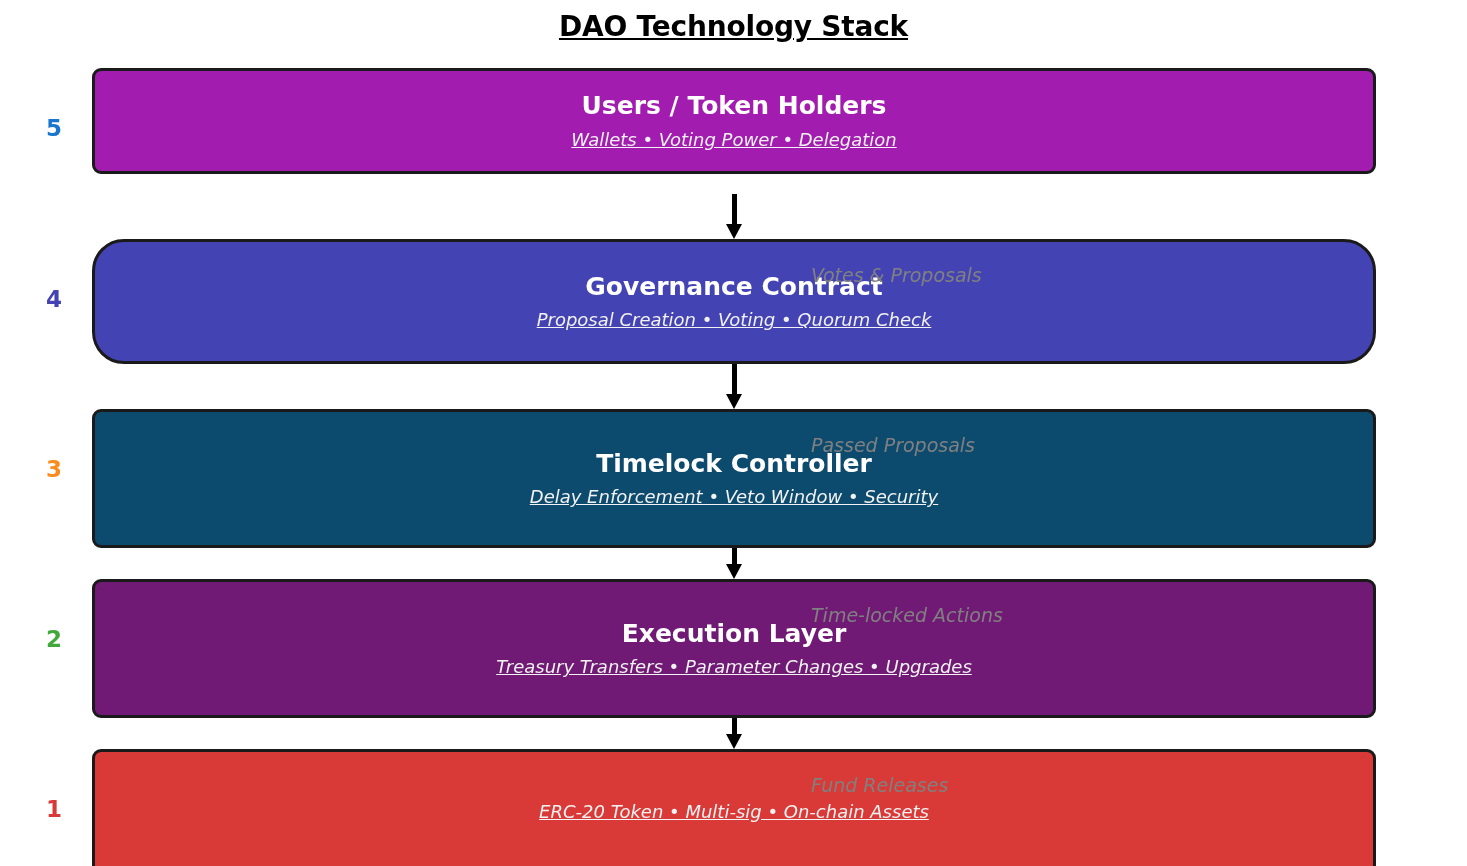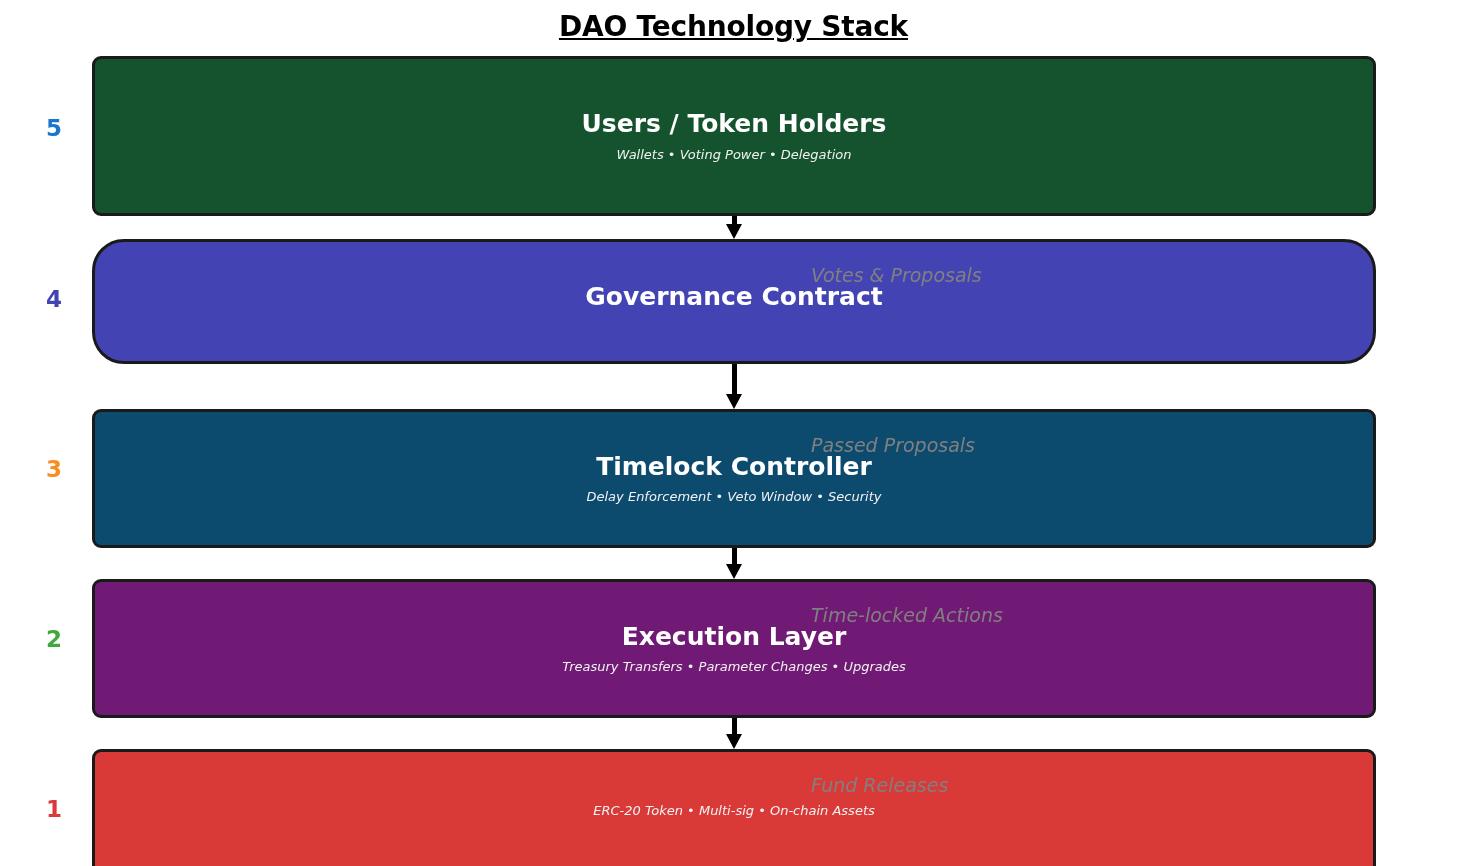--- a/index.html
+++ b/index.html
@@ -44,25 +44,26 @@
   }
   .layer-title {
     font-size: 25px;
     font-weight: bold;
     color: #ffffff;
     text-align: center;
     line-height: 1.1;
     margin-bottom: 10px;
   }
   .layer-sub {
-    font-size: 13px;
+    font-size: 18px;
     font-style: italic;
     color: #f2f2f2;
     text-align: right;
     line-height: 1.1;
+    text-decoration: underline;
   }
   .layer-number {
     position: absolute;
     left: 32px;
     width: 44px;
     text-align: center;
     font-size: 23px;
     font-weight: bold;
     z-index: 3;
   }
@@ -101,27 +102,28 @@
 </style>
 </head>
 <body>
 
 <div id="canvas">
 
   <div id="chart-title">DAO Technology Stack</div>
 
   <div id="layers-root">
       <div class="layer-number" style="top: 115px; color: rgb(26, 117, 206);">5</div>
-      <div class="layer-box" style="top: 56px; height: 160px; background: #14532d;">
+      <div class="layer-box" style="top: 68px; height: 106px; background: #a21caf;">
         <div class="layer-title">Users / Token Holders</div>
         <div class="layer-sub">Wallets  •  Voting Power  •  Delegation</div>
       </div>
       <div class="layer-number" style="top: 285.5px; color: rgb(67, 67, 180);">4</div>
       <div class="layer-box" style="top: 239px; height: 125px; background: rgb(67, 67, 180); border-radius: 32px;">
         <div class="layer-title">Governance Contract</div>
+        <div class="layer-sub">Proposal Creation  •  Voting  •  Quorum Check</div>
       </div>
       <div class="layer-number" style="top: 455.5px; color: rgb(251, 140, 30);">3</div>
       <div class="layer-box" style="top: 409px; height: 139px; background: #0c4a6e;">
         <div class="layer-title">Timelock Controller</div>
         <div class="layer-sub">Delay Enforcement  •  Veto Window  •  Security</div>
       </div>
       <div class="layer-number" style="top: 625.5px; color: rgb(65, 169, 60);">2</div>
       <div class="layer-box" style="top: 579px; height: 139px; background: #701a75;">
         <div class="layer-title">Execution Layer</div>
         <div class="layer-sub">Treasury Transfers  •  Parameter Changes  •  Upgrades</div>

